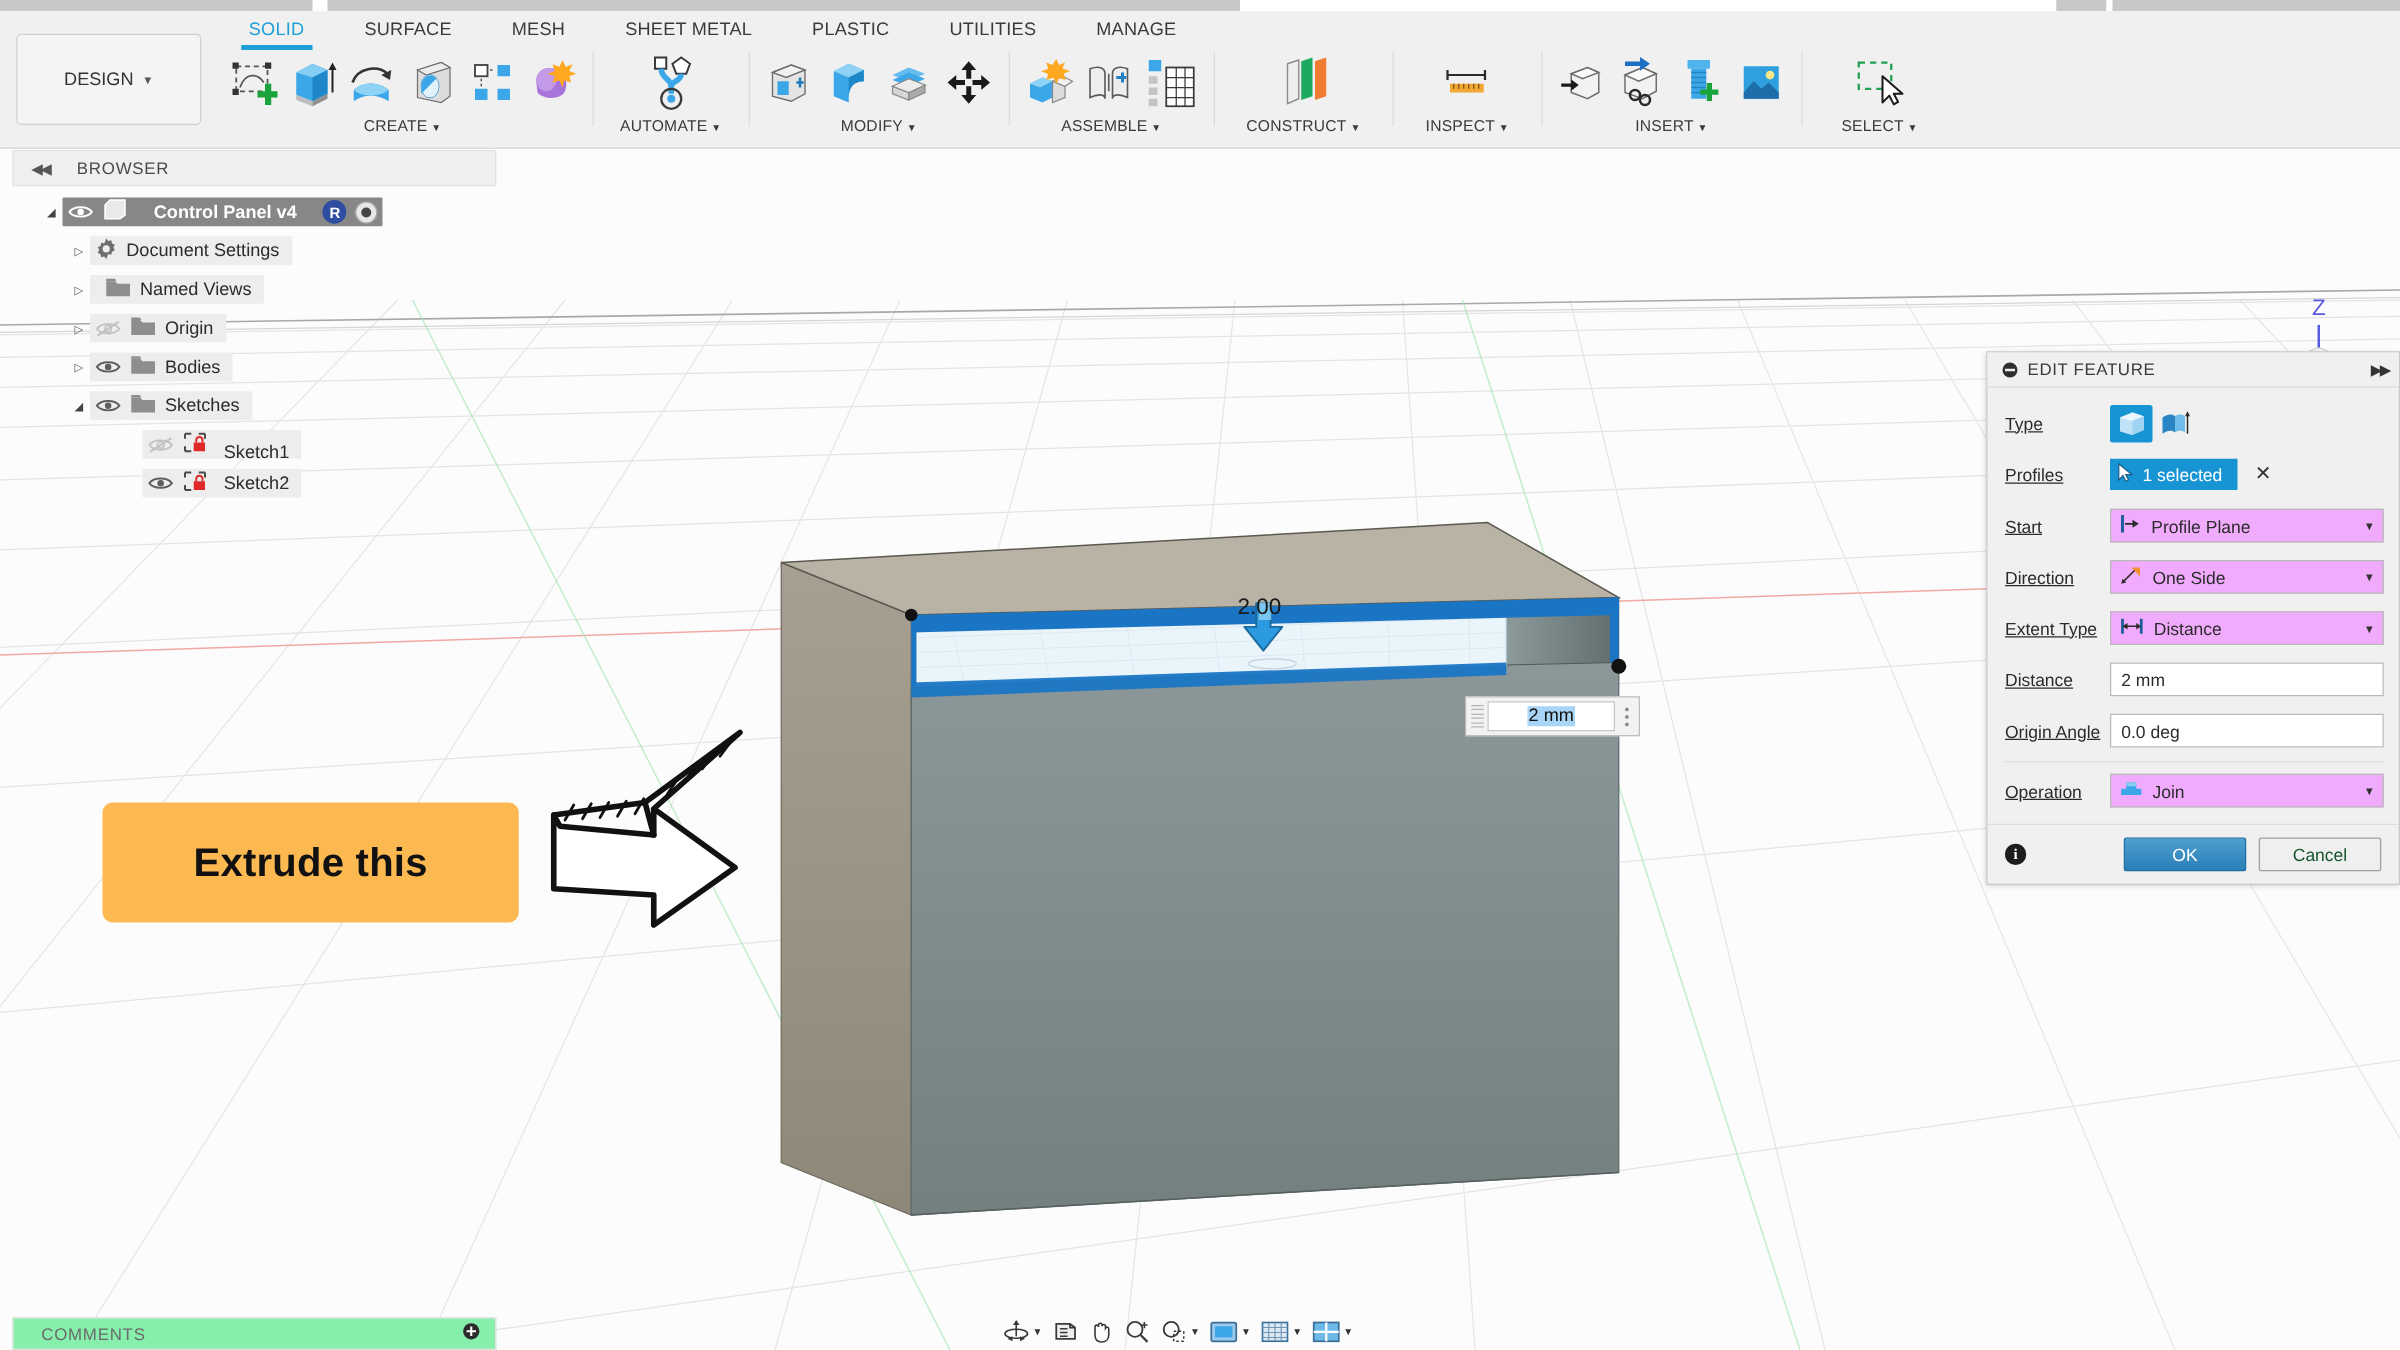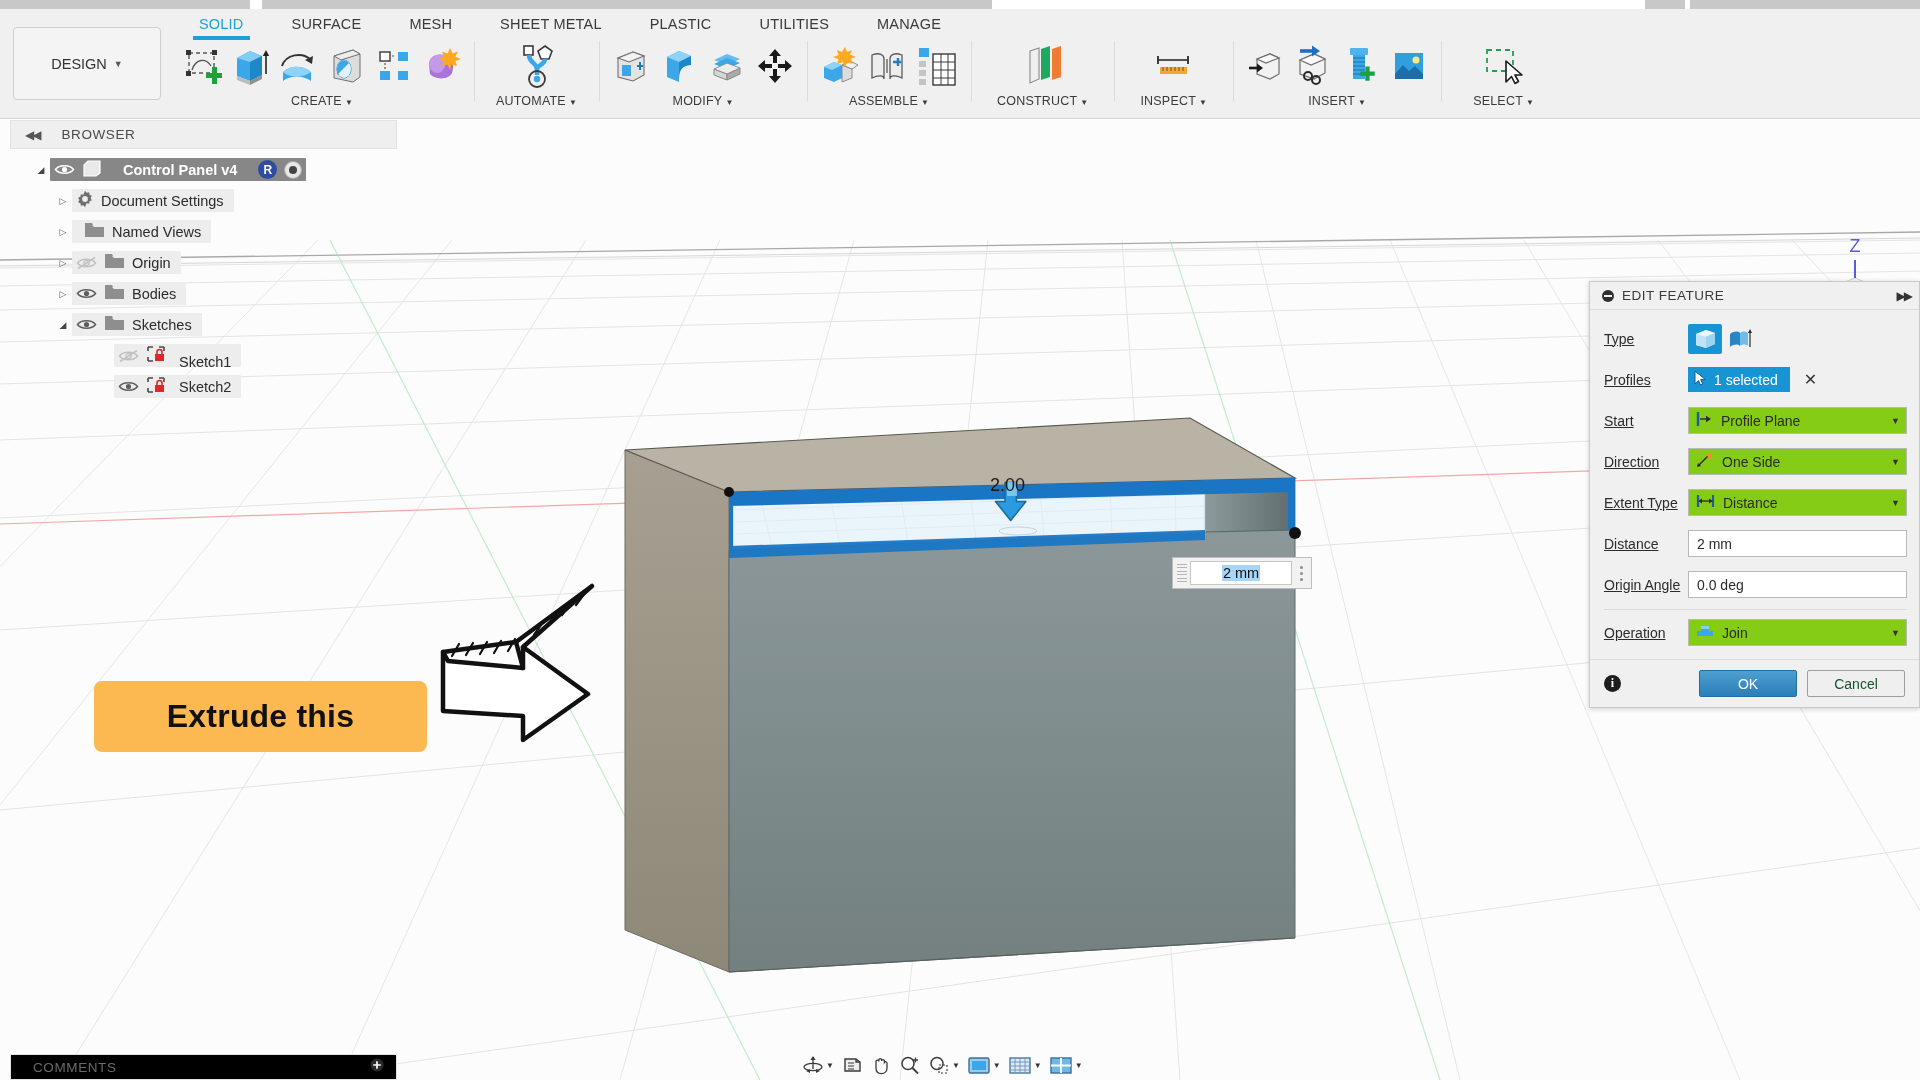--- a/index.html
+++ b/index.html
@@ -76,21 +76,21 @@
   }
   .radio-dot {
     width:18px; height:18px; border-radius:50%; border:1px solid #a8a8a8; background:#e7e7e7;
     display:flex; align-items:center; justify-content:center;
   }
   .radio-dot i { width:8px; height:8px; border-radius:50%; background:#444; display:block; }
 
   
   .comments {
     position:absolute; left:10px; bottom:0; width:387px; height:26px;
-    background:#000000; border:1px solid #e2e2e2; display:flex; align-items:center;
+    background:#86efac; border:1px solid #e2e2e2; display:flex; align-items:center;
     padding:0 12px 0 22px; justify-content:space-between;
   }
   .comments .ttl { font-size:13.5px; color:#6a6a6a; letter-spacing:.6px; }
 
   
   .dialog {
     position:absolute; top:281px; left:1589px; width:331px;
     background:#f0f0f0; border:1px solid #c9c9c9; box-shadow:0 1px 5px rgba(0,0,0,.18);
     font-size:14px; color:#2b2b2b;
   }
@@ -112,21 +112,21 @@
   }
   .typebtn.on { background:#1794d4; }
 
   .profbtn {
     height:25px; background:#1794d4; color:#fff; display:flex; align-items:center; gap:7px;
     padding:0 12px 0 6px; font-size:14px;
   }
   .xbtn { margin-left:14px; font-size:16px; color:#333; line-height:1; }
 
   .dd {
-    flex:1; height:27px; background:#84cc16; border:1px solid #b9b9b9;
+    flex:1; height:27px; background:#f0abfc; border:1px solid #b9b9b9;
     display:flex; align-items:center; gap:8px; padding:0 6px 0 7px; font-size:14px;
   }
   .dd .car { margin-left:auto; font-size:9px; color:#333; }
   .txt {
     flex:1; height:27px; background:#fff; border:1px solid #b9b9b9;
     display:flex; align-items:center; padding:0 8px; font-size:14px;
   }
   .sep { height:1px; background:#dcdcdc; margin:4px 0 2px 0; }
   .dlgfoot {
     border-top:1px solid #dcdcdc; height:48px; display:flex; align-items:center;
@@ -156,22 +156,22 @@
   .vbox {
     flex:1; height:24px; background:#fff; border:1px solid #c6c6c6;
     display:flex; align-items:center; justify-content:center; margin:0 3px;
   }
   .vbox span { background:#a8d4f5; color:#111; font-size:14.5px; padding:0 1px; }
   .vdots { width:12px; display:flex; flex-direction:column; align-items:center; gap:3px; }
   .vdots i { width:3px; height:3px; border-radius:50%; background:#8c8c8c; display:block; }
 
   
   .callout {
-    position:absolute; top:522px; left:94px; width:333px; height:71px;
-    background:#fcb952; border-radius:8px; display:flex; align-items:center; justify-content:center;margin-top:39px;
+    position:absolute; top:522px; left:82px; width:333px; height:96px;
+    background:#fcb952; border-radius:8px; display:flex; align-items:center; justify-content:center;
   }
   .callout span { font-size:32px; font-weight:bold; color:#111; letter-spacing:.2px; }
 
   
   .dimtext {
     position:absolute; top:355px; left:990px; font-size:18px; color:#1a1a1a;
   }
 
   
   .navbar {

